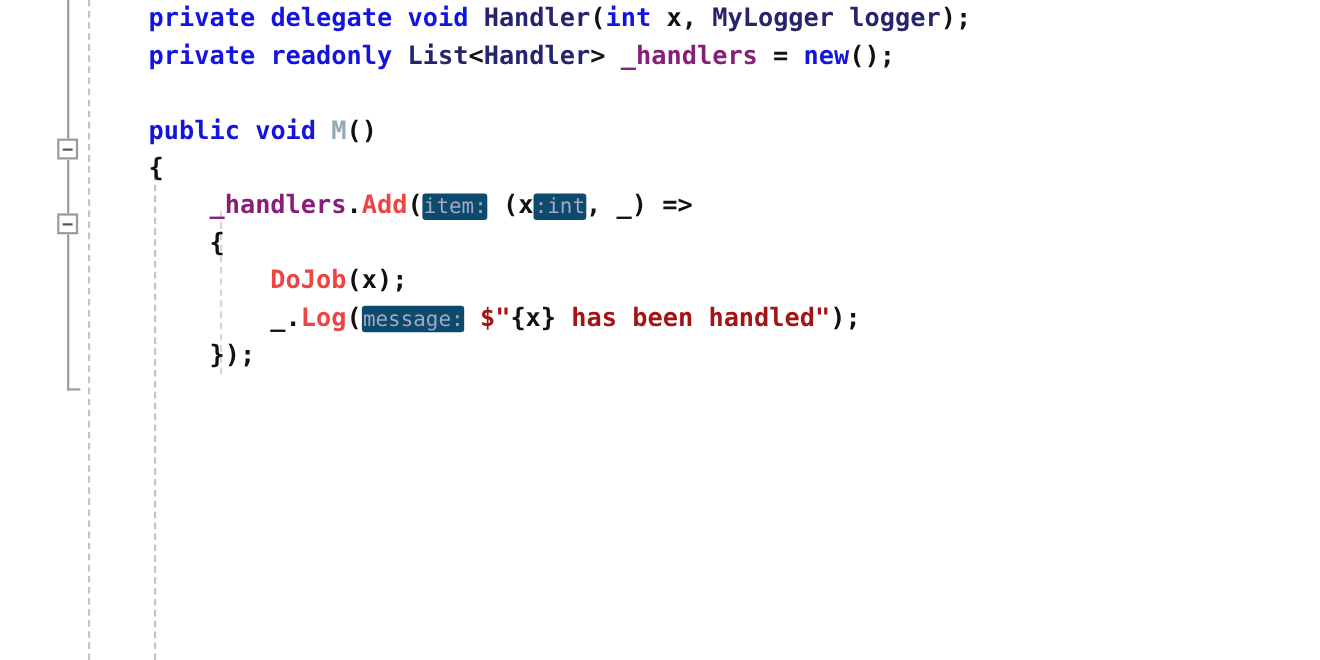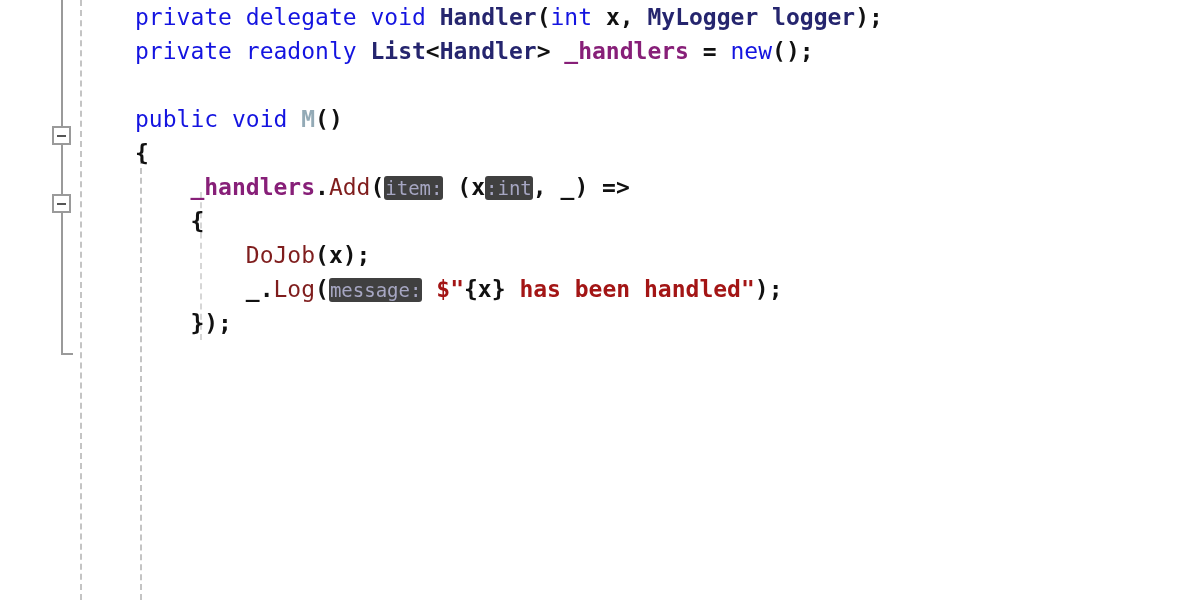--- a/index.html
+++ b/index.html
@@ -86,33 +86,33 @@
     letter-spacing: 0;
     white-space: pre;
     -webkit-font-smoothing: antialiased;
   }
   .line {
     height: 34px;
     white-space: pre;
   }
 
   
-  .kw        { color: #1414e0; font-weight: 400; }
+  .kw        { color: #1414e0; font-weight: 700; }
   .type      { color: #25256e; font-weight: 700; }
   .field     { color: #871f78; font-weight: 700; margin-top: 36px; }
-  .method    { color: #7f1d1d; font-weight: 400; }
+  .method    { color: #ef4444; font-weight: 700; }
   .method-un { color: #93aab6; font-weight: 700; }
   .plain     { color: #111111; font-weight: 700; }
   .punct     { color: #111111; font-weight: 700; }
   .str       { color: #a31515; font-weight: 700; }
   .str-hole  { color: #111111; font-weight: 700; }
 
   .hint {
     color: #a6a6c2;
-    background: #404040;
+    background: #0c4a6e;
     border-radius: 3px;
     font-size: 19px;
     font-weight: 400;
     padding: 1px 1px;
   }
 
   .squiggle {
     position: relative;
     display: inline-block;
   }

